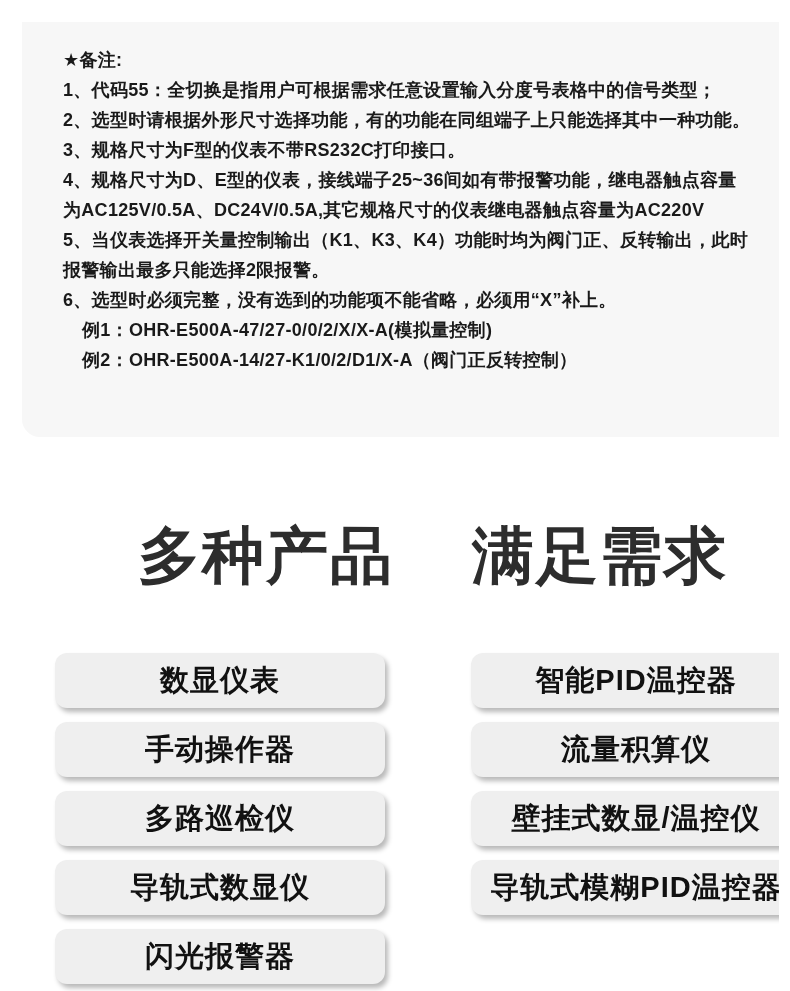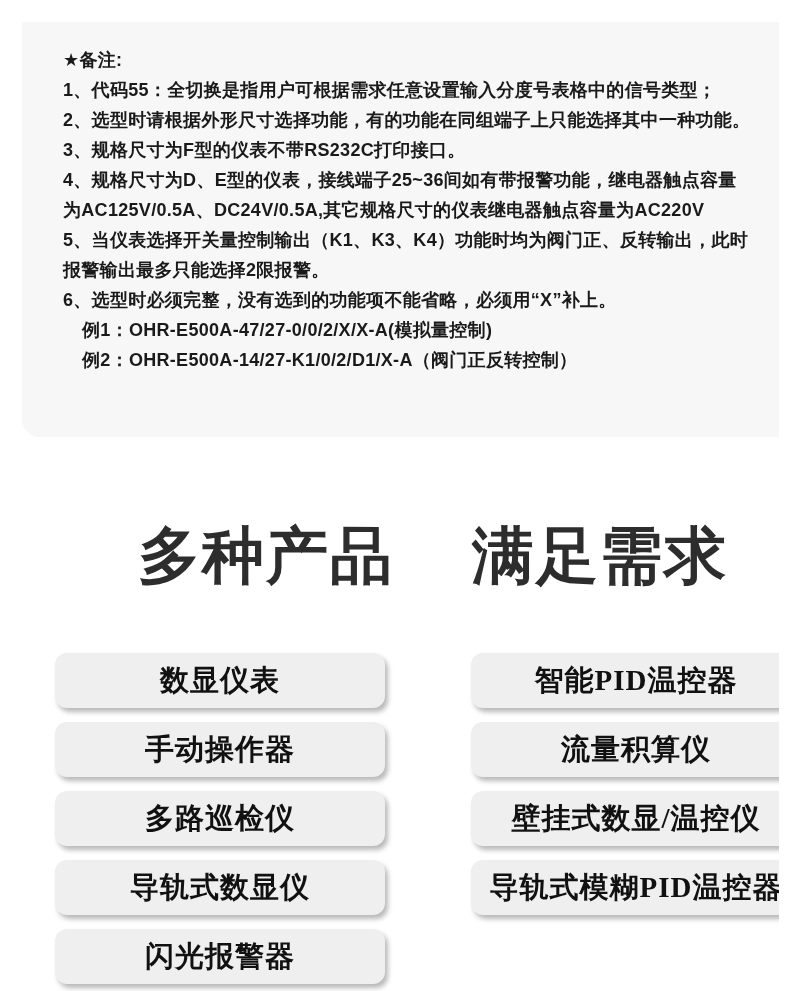--- a/index.html
+++ b/index.html
@@ -62,21 +62,21 @@
     grid-template-columns: 330px 330px;
     column-gap: 86px;
     row-gap: 14px;
   }
   .product-button {
     height: 55px;
     background: #efefef;
     border: none;
     border-radius: 12px;
     box-shadow: 3px 4px 5px rgba(0, 0, 0, 0.28);
-    font-family: Liberation Serif, serif;
+    font-family: Liberation Sans, sans-serif;
     font-size: 29px;
     font-weight: 600;
     color: #111111;
     letter-spacing: 1px;
     cursor: pointer;
     padding: 0;
     white-space: nowrap;
     overflow: hidden;
   }
 </style>

